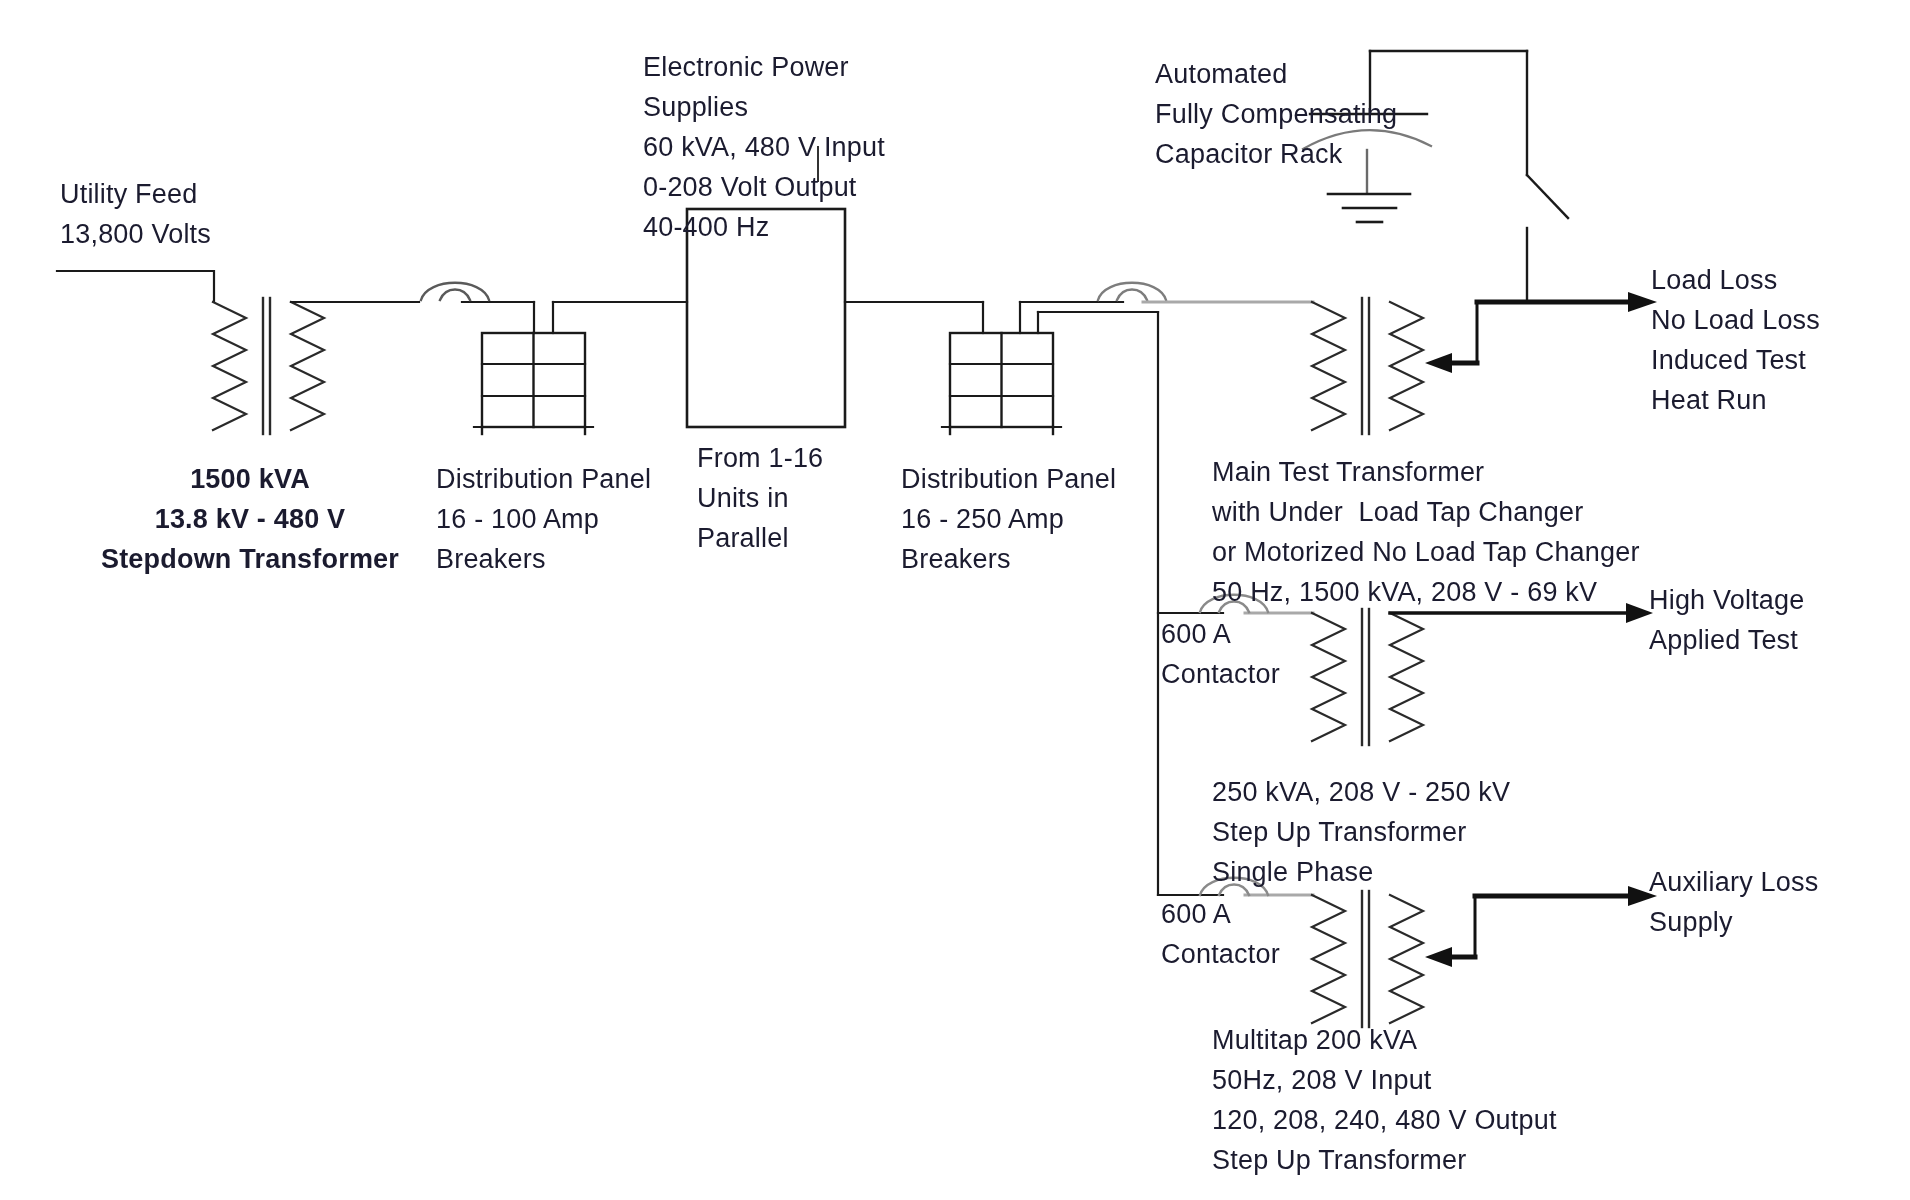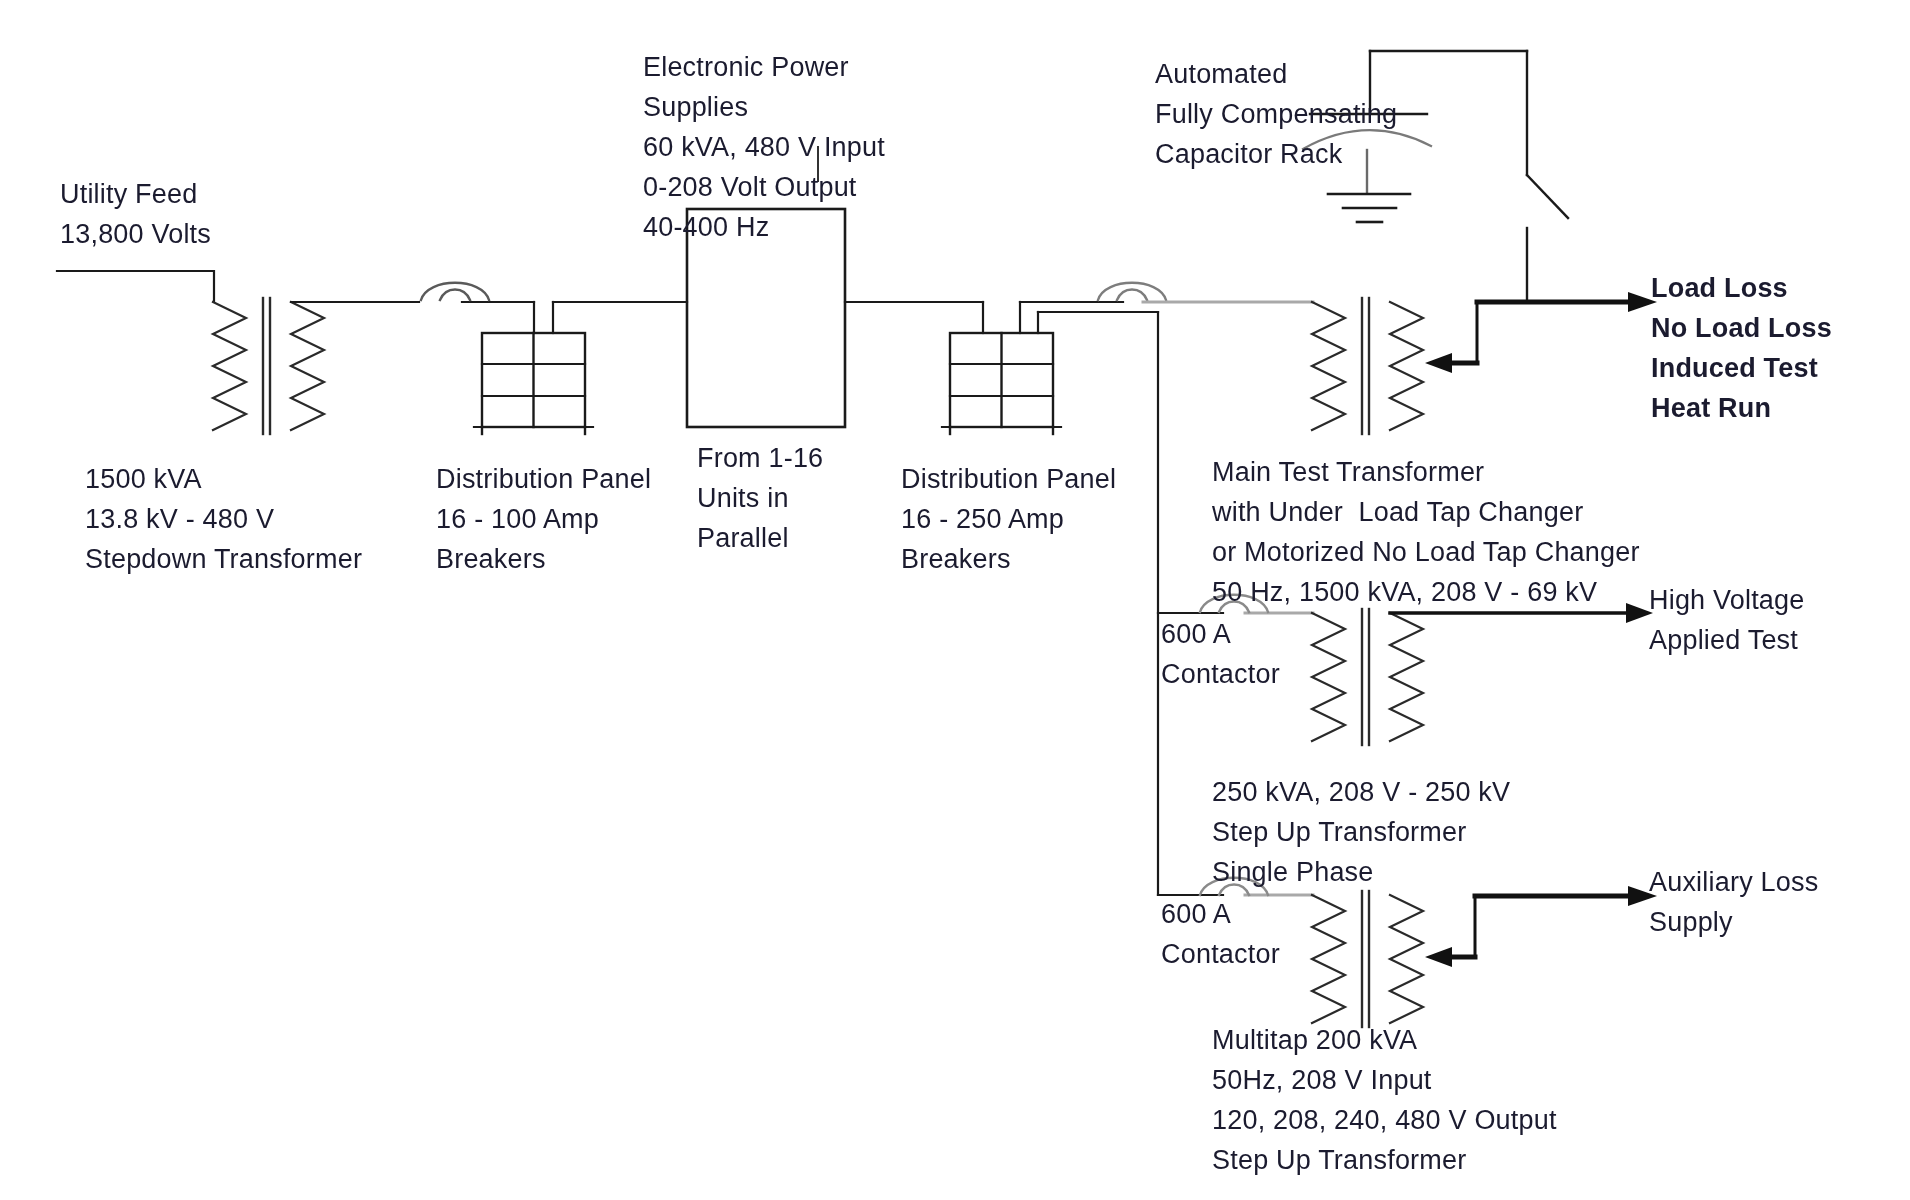--- a/index.html
+++ b/index.html
@@ -12,21 +12,21 @@
   }
   .canvas svg{position:absolute;left:0;top:0;}
   .lbl{
     position:absolute;
     font-size:27px;
     line-height:40px;
     color:#1b1b2f;
     white-space:pre-wrap;
     letter-spacing:0.2px;
   }
-  .lbl.center{text-align:left;}
+  .lbl.center{text-align:center;font-weight:bold;}
 </style>
 </head>
 <body>
 
 <div class="canvas">
 
   <svg width="1910" height="1200" viewBox="0 0 1910 1200" fill="none" stroke-linecap="square">
     <defs>
 
       <g id="xfmr">
@@ -184,21 +184,21 @@
 40-400 Hz</div>
   <div class="lbl" style="left:697px;top:438px;">From 1-16
 Units in
 Parallel</div>
   <div class="lbl" style="left:901px;top:459px;">Distribution Panel
 16 - 250 Amp
 Breakers</div>
   <div class="lbl" style="left:1112px;top:54px;margin-left:43px;">Automated
 Fully Compensating
 Capacitor Rack</div>
-  <div class="lbl" style="left:1651px;top:268px;font-weight:bold;">Load Loss
+  <div class="lbl" style="left:1651px;top:260px;">Load Loss
 No Load Loss
 Induced Test
 Heat Run</div>
   <div class="lbl" style="left:1212px;top:452px;">Main Test Transformer
 with Under  Load Tap Changer
 or Motorized No Load Tap Changer
 50 Hz, 1500 kVA, 208 V - 69 kV</div>
   <div class="lbl" style="left:1161px;top:614px;">600 A
 Contactor</div>
   <div class="lbl" style="left:1649px;top:580px;">High Voltage

